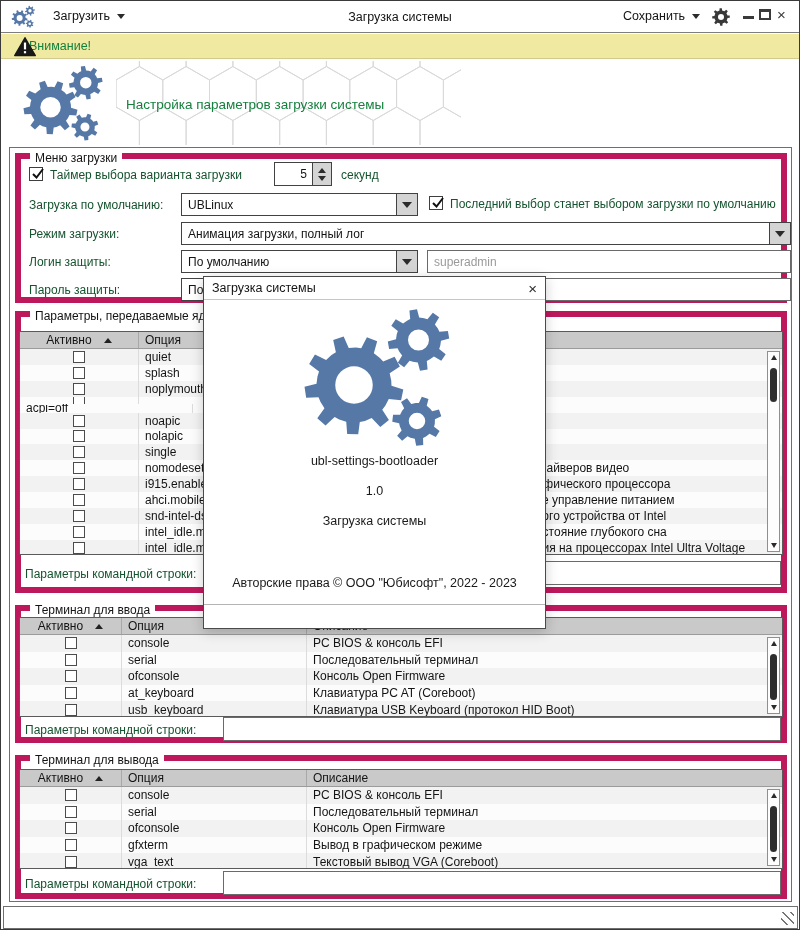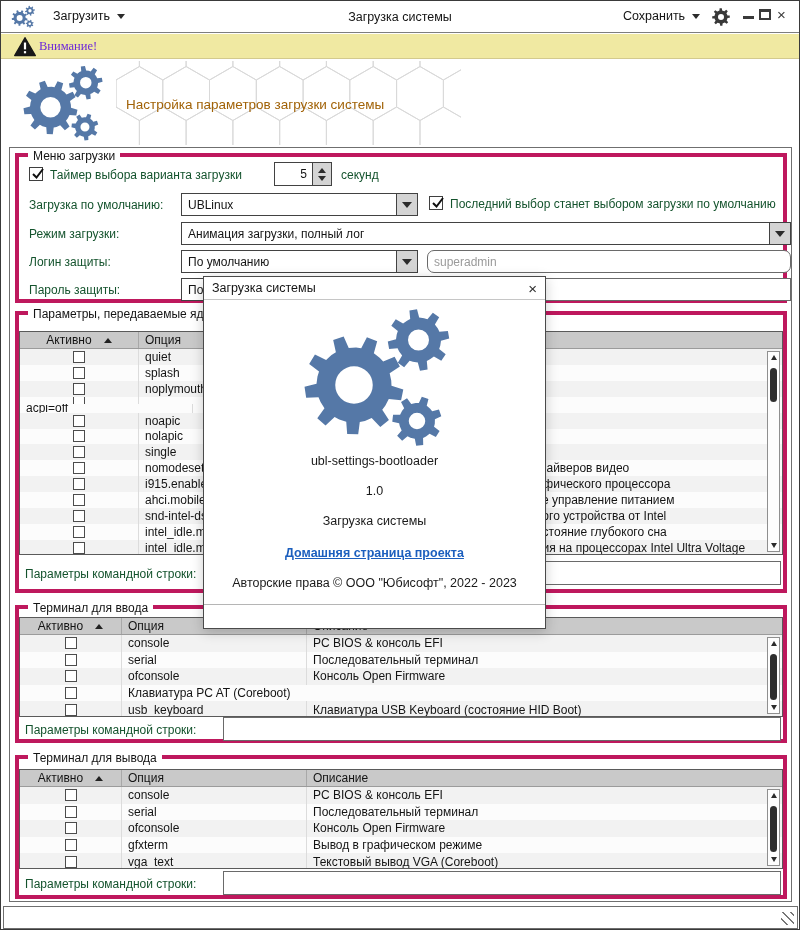--- a/index.html
+++ b/index.html
@@ -13,28 +13,28 @@
   
   .toolbar{position:absolute;left:0;top:0;width:100%;height:32px;background:#fff;border-bottom:1px solid #7e7e7e;}
   .tool-btn{position:absolute;display:flex;align-items:center;gap:7px;font-size:12.5px;cursor:default;}
   .caret{width:0;height:0;border-left:4px solid transparent;border-right:4px solid transparent;border-top:5px solid #2b2b2b;display:inline-block;}
   .tb-title{position:absolute;left:0;right:0;top:9px;text-align:center;font-size:12.5px;pointer-events:none;}
   .win-min{position:absolute;left:742px;top:15px;width:11px;height:3px;background:#3a3a3a;}
   .win-max{position:absolute;left:758px;top:8px;width:12px;height:11px;border:2px solid #3a3a3a;border-top-width:3px;background:#fff;}
   .win-close{position:absolute;left:776px;top:6px;font-size:15px;color:#3a3a3a;line-height:1;}
   
   .banner{position:absolute;left:0;top:33px;width:100%;height:25px;display:flex;align-items:center;border-bottom:1px solid #d3ca8e;}
-  .banner-text{margin-left:38px;font-size:12.5px;color:#6d28d9;font-family:Liberation Serif, serif;}
+  .banner-text{margin-left:28px;font-size:12.5px;color:#15803d;}
   
   .hero{position:absolute;left:0;top:59px;width:100%;height:87px;background:#fff;}
-  .hero-caption{position:absolute;left:125px;top:50%;transform:translateY(-50%);font-size:13.5px;color:#a16207;z-index:3;white-space:nowrap;}
+  .hero-caption{position:absolute;left:125px;top:50%;transform:translateY(-50%);font-size:13.5px;color:#15803d;z-index:3;white-space:nowrap;}
   #hex-svg{position:absolute;left:115px;top:1px;z-index:1;}
   
   .frame{position:absolute;left:8px;top:146px;width:783px;height:755px;border:1px solid #6f6f6f;}
-  .group{position:absolute;border:4px solid #be185d;background:transparent;}
+  .group{position:absolute;border:6px solid #be185d;background:transparent;}
   .gtitle{position:absolute;top:-8px;left:9px;background:#fff;padding:0 5px;font-size:12px;white-space:nowrap;}
   
   .combo{position:absolute;height:23px;border:1px solid #424242;background:#fff;display:flex;}
   .cval{flex:1;display:flex;align-items:center;padding:0 6px;font-size:12px;overflow:hidden;white-space:nowrap;text-align:center;}
   .cbtn{width:21px;background:#d4d4d4;border-left:1px solid #424242;display:flex;align-items:center;justify-content:center;}
   .cbtn .caret{border-left-width:5px;border-right-width:5px;border-top-width:6px;}
   .txt{position:absolute;height:23px;border:1px solid #6a6a6a;background:#fff;font-family:"Liberation Sans",sans-serif;font-size:12px;padding:0 6px;outline:none;}
   .txt::placeholder{color:#9a9a9a;}
   .cb{position:absolute;width:14px;height:14px;border:1px solid #3f3f3f;background:#fff;}
   .cb svg{position:absolute;left:0;top:-2px;}
@@ -196,21 +196,21 @@
       </div>
   </div>
 
   <span class="lbl" style="left:28px;top:254px;">Логин защиты:</span>
   <div class="combo" style="left:180px;top:249px;width:237px;">
     <div class="cval">По умолчанию</div>
     <div class="cbtn">
         <span class="caret"></span>
       </div>
   </div>
-  <input class="txt" style="left: 426px; top: 249px; width: 364px; border-radius: 7px;" placeholder="superadmin">
+  <input class="txt" style="left: 426px; top: 249px; width: 364px;" placeholder="superadmin">
 
   <span class="lbl" style="left:28px;top:282px;">Пароль защиты:</span>
   <div class="combo" style="left:180px;top:277px;width:237px;">
     <div class="cval">По умолчанию</div>
     <div class="cbtn">
         <span class="caret"></span>
       </div>
   </div>
   <input class="txt" style="left: 426px; top: 277px; width: 364px;">
 
@@ -369,28 +369,29 @@
         <div class="td tdc" style="width: 102px;">
           <div class="rcb"></div>
         </div>
         <div class="td" style="width: 185px;">ofconsole</div>
         <div class="td last" style="flex: 1 1 0%;">Консоль Open Firmware</div>
       </div>
       <div class="tr even" style="height: 16.6px;">
         <div class="td tdc" style="width: 102px;">
           <div class="rcb"></div>
         </div>
+        <div class="td" style="width: 185px;">at_keyboard</div>
         <div class="td last" style="flex: 1 1 0%;">Клавиатура PC AT (Coreboot)</div>
       </div>
       <div class="tr odd" style="height: 16.6px;">
         <div class="td tdc" style="width: 102px;">
           <div class="rcb"></div>
         </div>
         <div class="td" style="width: 185px;">usb_keyboard</div>
-        <div class="td last" style="flex: 1 1 0%;">Клавиатура USB Keyboard (состояние HID Boot)</div>
+        <div class="td last" style="flex: 1 1 0%;">Клавиатура USB Keyboard (протокол HID Boot)</div>
       </div>
     </div>
   <span class="lbl" style="left:24px;top:722px;">Параметры командной строки:</span>
   <input class="txt" style="left: 222px; top: 716px; width: 558px; height: 24px;">
 
   <div class="group" style="left:14px;top:754px;width:772px;height:144px;">
     <span class="gtitle">Терминал для вывода</span>
   </div>
   <div class="ptable" style="left:18px;top:768px;width:764px;height:100px;">
     <div class="vsb">
@@ -459,18 +460,17 @@
       <span class="dclose">×</span>
     </div>
     <svg class="gears-logo" style="position:absolute;left:96px;top:27px;" width="150" height="150" viewBox="0 0 100 100">
         <path d="M60.82 51.01 L61.00 54.49 L68.87 56.95 L67.40 64.16 L59.19 63.33 L56.94 67.66 L54.83 70.44 L59.28 77.39 L53.52 81.96 L47.77 76.06 L43.26 77.92 L39.86 78.70 L38.80 86.88 L31.45 86.68 L30.83 78.46 L26.18 76.99 L23.08 75.40 L17.01 80.99 L11.51 76.11 L16.32 69.42 L13.70 65.30 L12.34 62.09 L4.11 62.47 L3.02 55.20 L11.01 53.16 L11.65 48.32 L12.68 44.99 L6.12 39.99 L9.97 33.72 L17.40 37.30 L21.00 34.00 L23.93 32.11 L22.12 24.06 L29.10 21.73 L32.49 29.25 L37.36 29.04 L40.82 29.47 L44.61 22.14 L51.45 24.84 L49.22 32.78 L53.09 35.75 L55.46 38.31 L63.07 35.13 L66.58 41.60 L59.77 46.24 L60.82 51.01 Z M48.50 54 A12.5 12.5 0 1 0 23.50 54 A12.5 12.5 0 1 0 48.50 54 Z" fill="#5578a7" fill-rule="evenodd"></path>
         <path d="M93.53 27.71 L92.77 29.94 L97.13 33.57 L94.18 37.78 L89.28 34.92 L86.65 36.90 L84.54 37.94 L85.05 43.59 L79.99 44.48 L78.55 38.99 L75.29 38.53 L73.06 37.77 L69.43 42.13 L65.22 39.18 L68.08 34.28 L66.10 31.65 L65.06 29.54 L59.41 30.05 L58.52 24.99 L64.01 23.55 L64.47 20.29 L65.23 18.06 L60.87 14.43 L63.82 10.22 L68.72 13.08 L71.35 11.10 L73.46 10.06 L72.95 4.41 L78.01 3.52 L79.45 9.01 L82.71 9.47 L84.94 10.23 L88.57 5.87 L92.78 8.82 L89.92 13.72 L91.90 16.35 L92.94 18.46 L98.59 17.95 L99.48 23.01 L93.99 24.45 L93.53 27.71 Z M86.00 24 A7 7 0 1 0 72.00 24 A7 7 0 1 0 86.00 24 Z" fill="#5578a7" fill-rule="evenodd"></path>
         <path d="M89.87 79.79 L89.35 81.88 L93.07 84.72 L90.55 88.71 L86.39 86.58 L84.00 88.39 L82.04 89.30 L82.14 93.97 L77.45 94.49 L76.53 89.91 L73.61 89.17 L71.69 88.21 L68.10 91.20 L64.76 87.85 L67.77 84.27 L66.53 81.53 L66.09 79.43 L61.51 78.49 L62.04 73.79 L66.72 73.91 L68.09 71.24 L69.45 69.58 L67.34 65.41 L71.34 62.90 L74.16 66.63 L77.11 66.03 L79.26 66.07 L81.20 61.81 L85.65 63.38 L84.49 67.91 L86.80 69.84 L88.12 71.54 L92.65 70.41 L94.20 74.87 L89.94 76.79 L89.87 79.79 Z M83.50 78 A5.5 5.5 0 1 0 72.50 78 A5.5 5.5 0 1 0 83.50 78 Z" fill="#5578a7" fill-rule="evenodd"></path>
       </svg>
     <div class="dtext" style="top:177px;">ubl-settings-bootloader</div>
     <div class="dtext" style="top:207px;">1.0</div>
     <div class="dtext" style="top:237px;">Загрузка системы</div>
-    <div class="dlink" id="dlink" style="top: 269px; color: rgb(28, 95, 190);">Домашняя страница проекта</div>
     <div class="dtext" style="top:299px;">Авторские права © ООО "Юбисофт", 2022 - 2023</div>
     <div class="dfoot"></div>
   </div>
 
 </div>
 
 </body></html>

